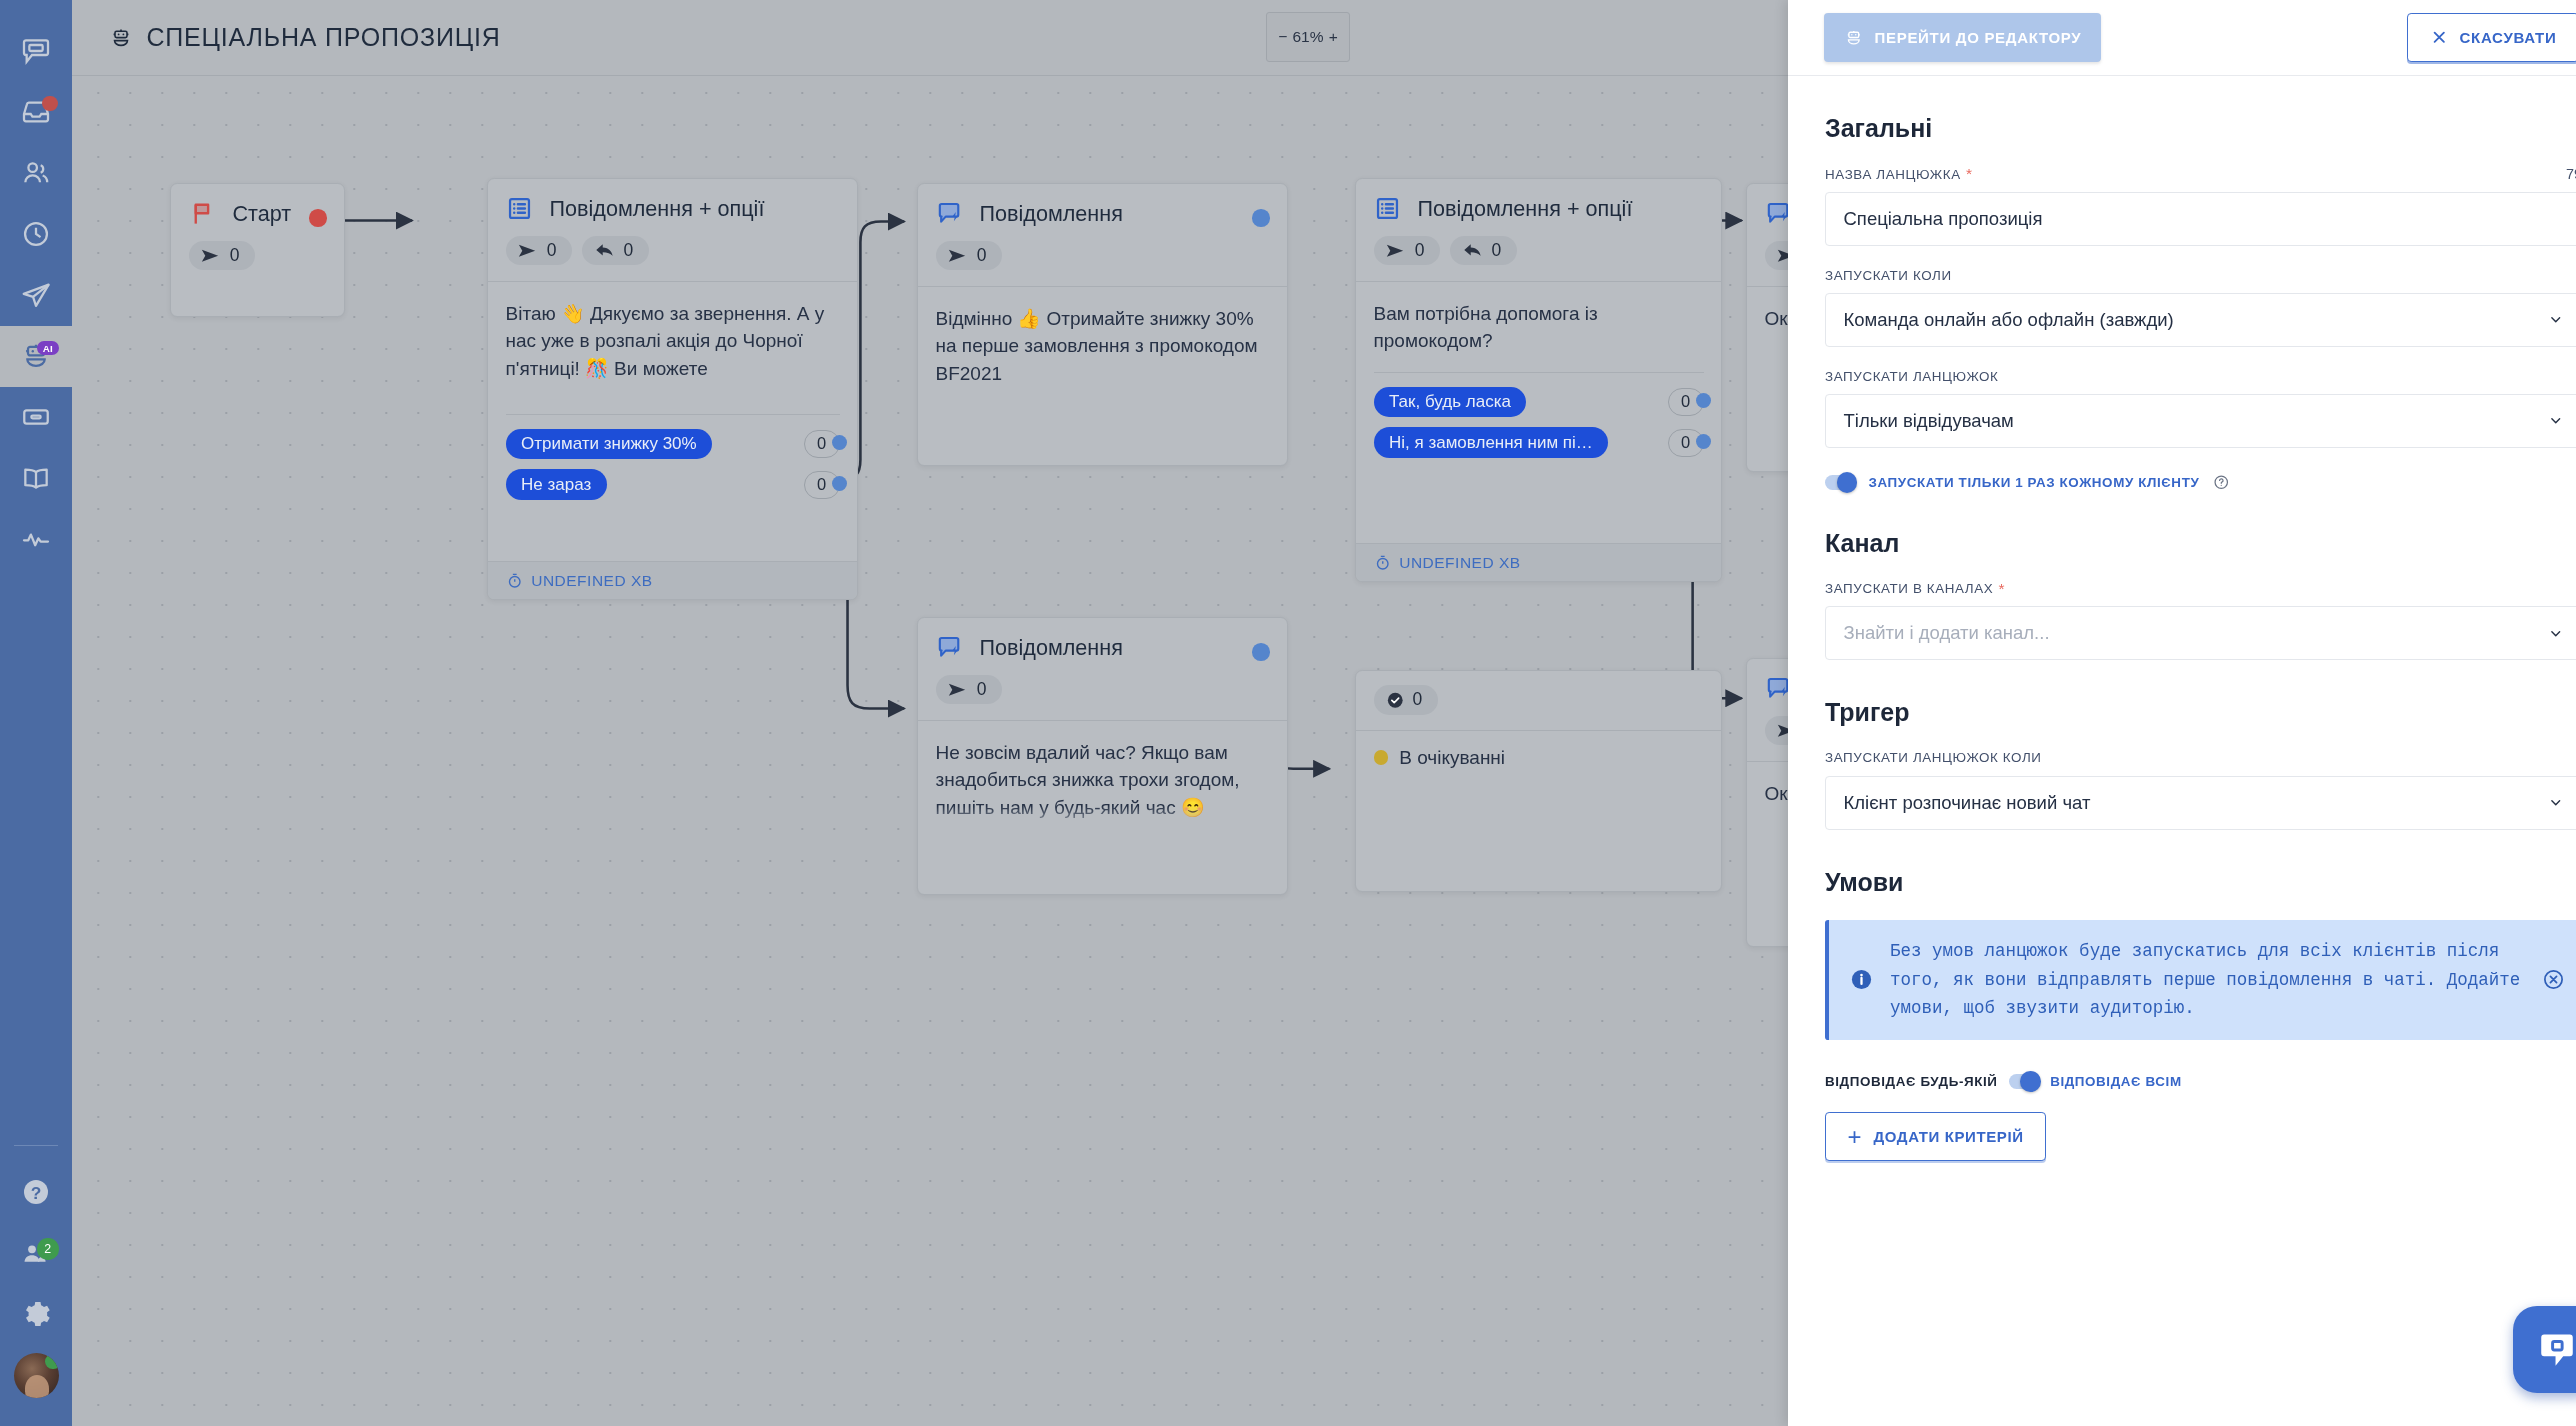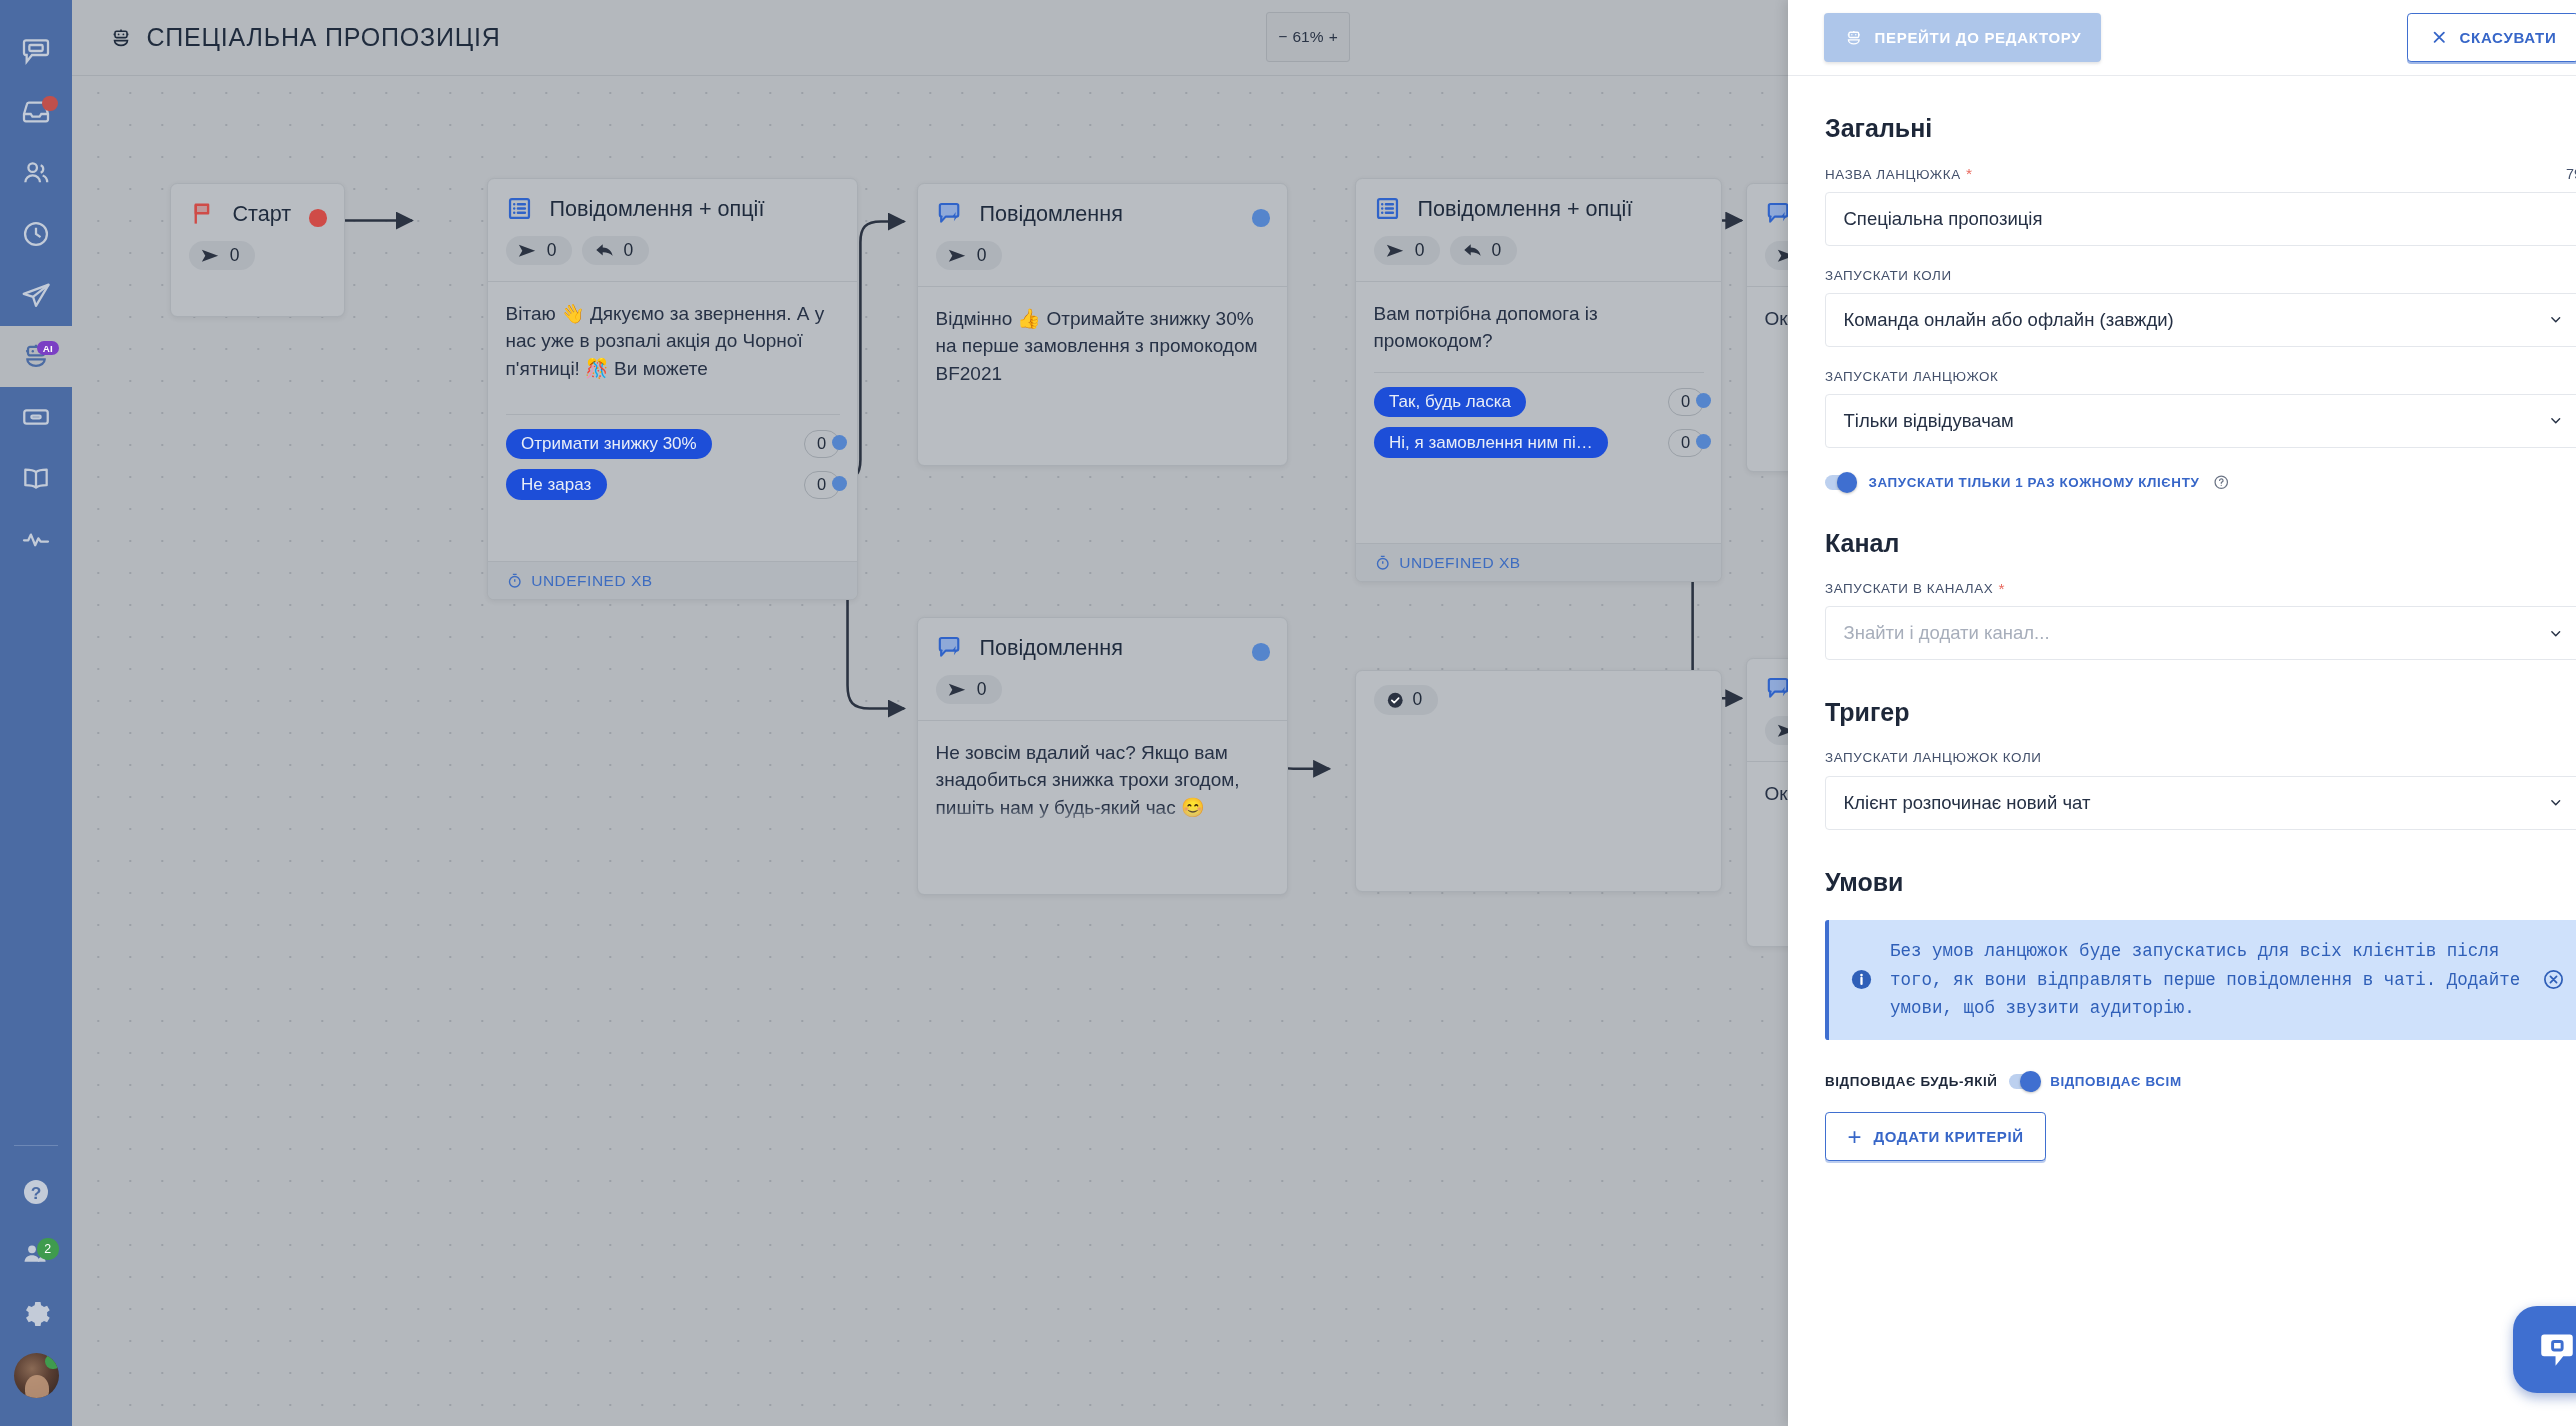--- a/index.html
+++ b/index.html
@@ -556,20 +556,24 @@
     <div class="node" style="left:1283px; top:670px; width:367px; height:222px;">
       <div class="node-stats">
         <span class="stat">
           <svg viewBox="0 0 24 24" style="width:18.5px;height:18.5px">
               <circle cx="12" cy="12" r="9.6" fill="#2b3342"></circle>
               <path d="M7.6 12.2l3 3 5.8-6" stroke="#fff" stroke-width="2.2" fill="none" stroke-linecap="round" stroke-linejoin="round"></path>
             </svg>
           <em style="font-style:normal">0</em>
         </span>
       </div>
+      <div class="status-row" style="border-top:1px solid #a9aeb4">
+        <span class="status-bullet"></span>
+        <span>В очікуванні</span>
+      </div>
     </div>
 
     <div class="node" style="left:1674px; top:183px; width:371px; height:289px;">
       <div class="node-head">
         <div class="node-title-row">
           <span class="node-ico">
             <svg viewBox="0 0 24 24">
               <path d="M3.4 5.2A1.6 1.6 0 0 1 5 3.6h13.2a1.6 1.6 0 0 1 1.6 1.6v8a1.6 1.6 0 0 1-1.6 1.6H8.6l-4 4.4V14.8H5a1.6 1.6 0 0 1-1.6-1.6z" fill="#8fa9d8" stroke="#2f63c9" stroke-width="1.9" stroke-linejoin="round"></path>
               <path d="M17.6 10.6l-3.2 4.2h2.3l-.8 4 3.4-4.5h-2.3z" fill="#2f63c9"></path>
             </svg>

